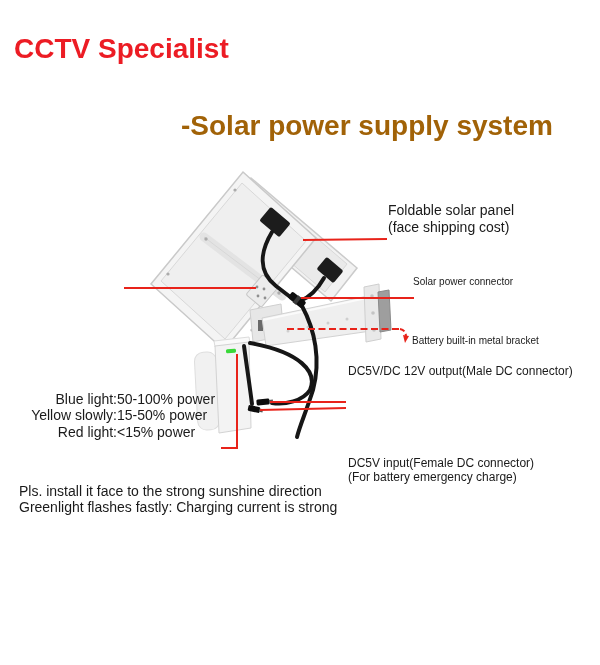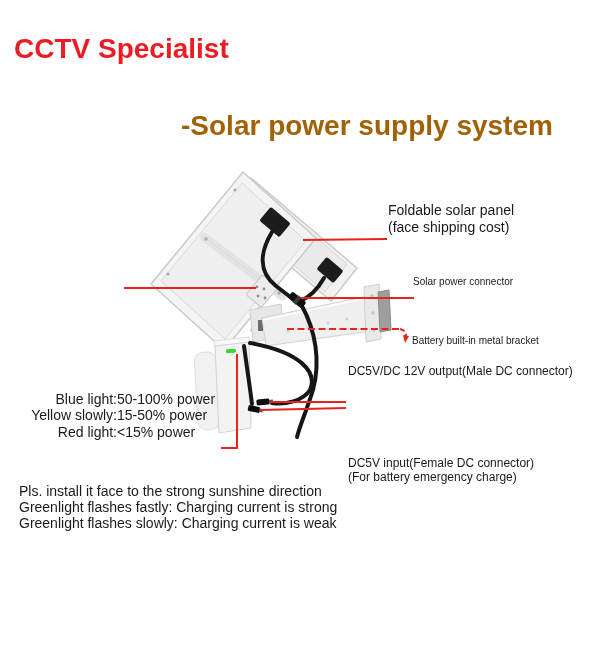--- a/index.html
+++ b/index.html
@@ -157,16 +157,15 @@
       <span class="bs-label">Yellow slowly:</span><span>15-50% power</span>
     </div>
     <div>
       <span class="bs-label">Red light:</span><span>&lt;15% power</span>
     </div>
   </div>
 
   <div class="lbl" id="notes">
     <div>Pls. install it face to the strong sunshine direction</div>
     <div>Greenlight flashes fastly: Charging current is strong</div>
-    <div>Greenlight flashes slowly: Charging current is weak</div>
   </div>
 
 </div>
 
 </body></html>

